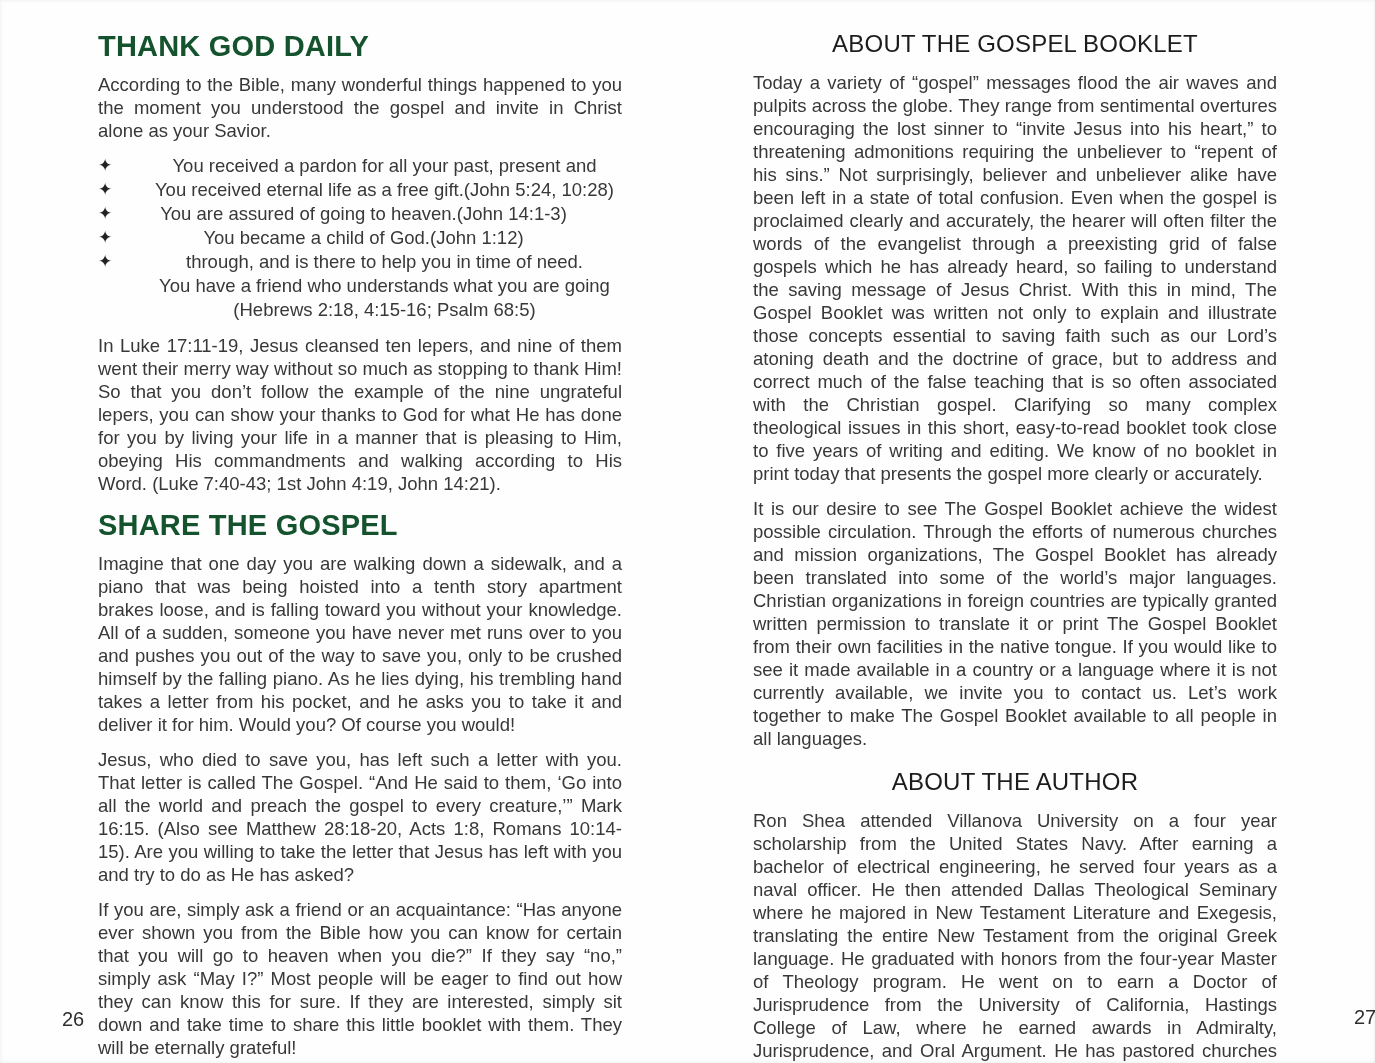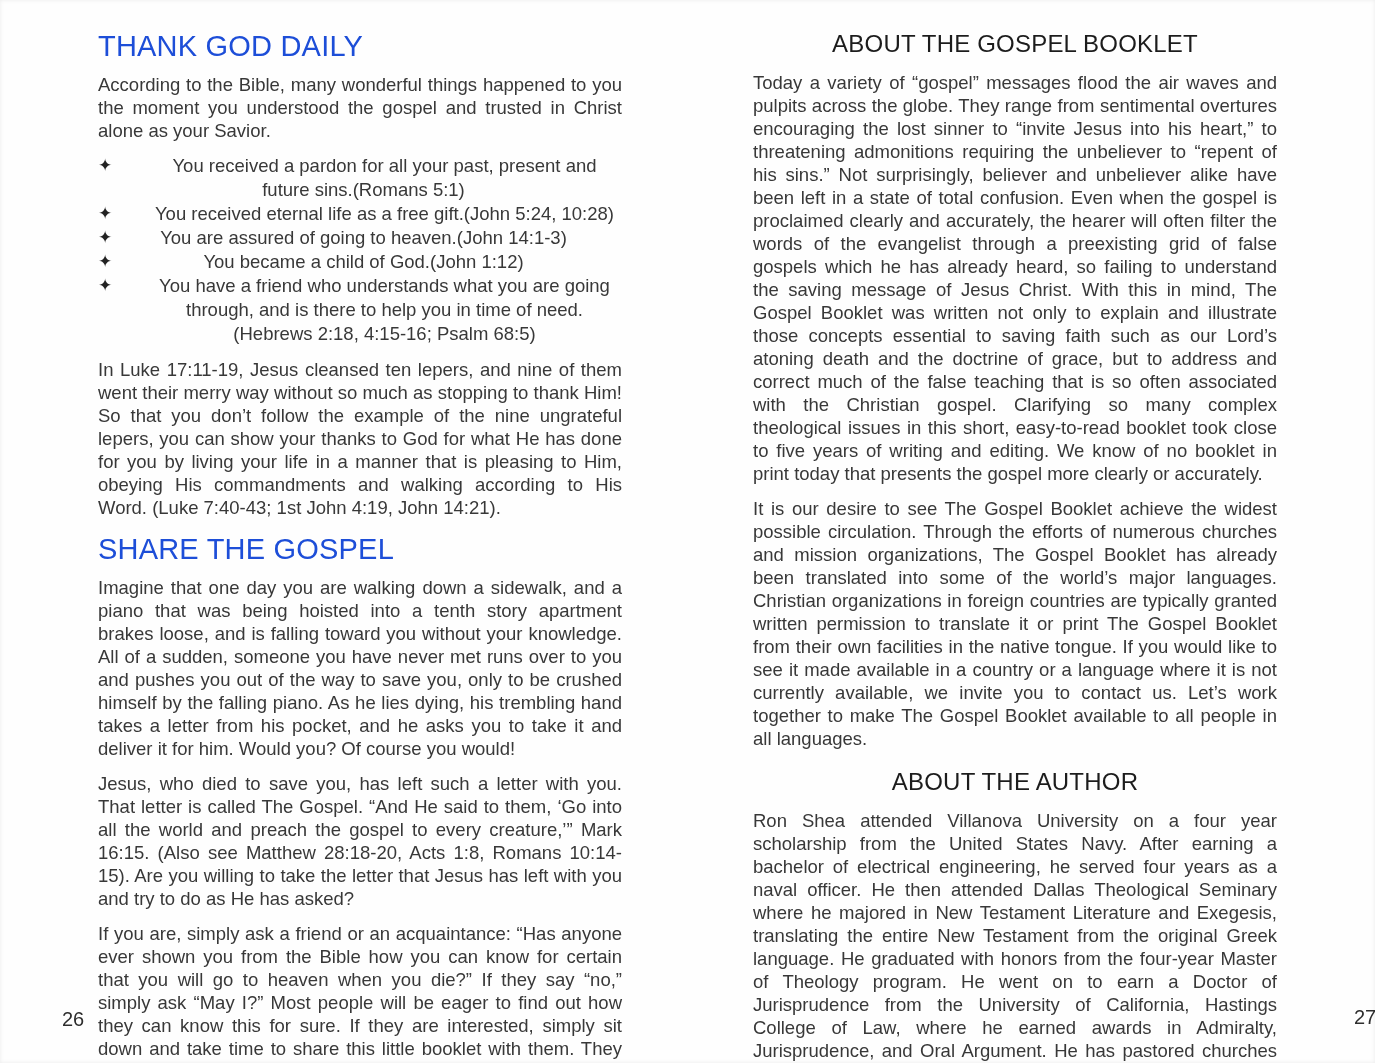--- a/index.html
+++ b/index.html
@@ -21,22 +21,22 @@
     position: absolute;
     top: 30px;
     width: 524px;
   }
   .page-left  { left: 98px; }
   .page-right { left: 753px; }
 
   h1.section-heading {
     margin: 0 0 10px 0;
     font-size: 29px;
-    font-weight: 400;
-    color: #1d4ed8;
+    font-weight: 700;
+    color: #14532d;
     letter-spacing: 0.2px;
     font-family: "Liberation Sans", "DejaVu Sans", sans-serif;
   }
   h2.section-heading-centered {
     margin: 0 0 13px 0;
     font-size: 24px;
     font-weight: 400;
     color: #1c1c1c;
     text-align: center;
     letter-spacing: 0.2px;
@@ -91,33 +91,29 @@
 </style>
 </head>
 <body>
 
 <div class="spread">
 
   <div class="page page-left">
 
     <h1 class="section-heading">THANK GOD DAILY</h1>
 
-    <p class="body-par">According to the Bible, many wonderful things happened to you the moment you understood the gospel and trusted in Christ alone as your Savior.</p>
+    <p class="body-par">According to the Bible, many wonderful things happened to you the moment you understood the gospel and invite in Christ alone as your Savior.</p>
 
     <div class="bullet-list">
 
       <div class="bullet-item">
         <span class="bullet-glyph">✦</span>
         <div class="bullet-body">
           <div class="bullet-line">
             <span>You received a pardon for all your past, present and</span>
-          </div>
-          <div class="bullet-line">
-            <span>future sins.</span>
-            <span class="bullet-ref inset">(Romans 5:1)</span>
           </div>
         </div>
       </div>
 
       <div class="bullet-item">
         <span class="bullet-glyph">✦</span>
         <div class="bullet-body">
           <div class="bullet-line">
             <span>You received eternal life as a free gift.</span>
             <span class="bullet-ref">(John 5:24, 10:28)</span>
@@ -142,24 +138,24 @@
             <span>You became a child of God.</span>
             <span class="bullet-ref inset">(John 1:12)</span>
           </div>
         </div>
       </div>
 
       <div class="bullet-item">
         <span class="bullet-glyph">✦</span>
         <div class="bullet-body">
           <div class="bullet-line">
-            <span>You have a friend who understands what you are going</span>
+            <span>through, and is there to help you in time of need.</span>
           </div>
           <div class="bullet-line">
-            <span>through, and is there to help you in time of need.</span>
+            <span>You have a friend who understands what you are going</span>
           </div>
           <div class="bullet-line">
             <span></span>
             <span class="bullet-ref">(Hebrews 2:18, 4:15-16; Psalm 68:5)</span>
           </div>
         </div>
       </div>
 
     </div>
 

